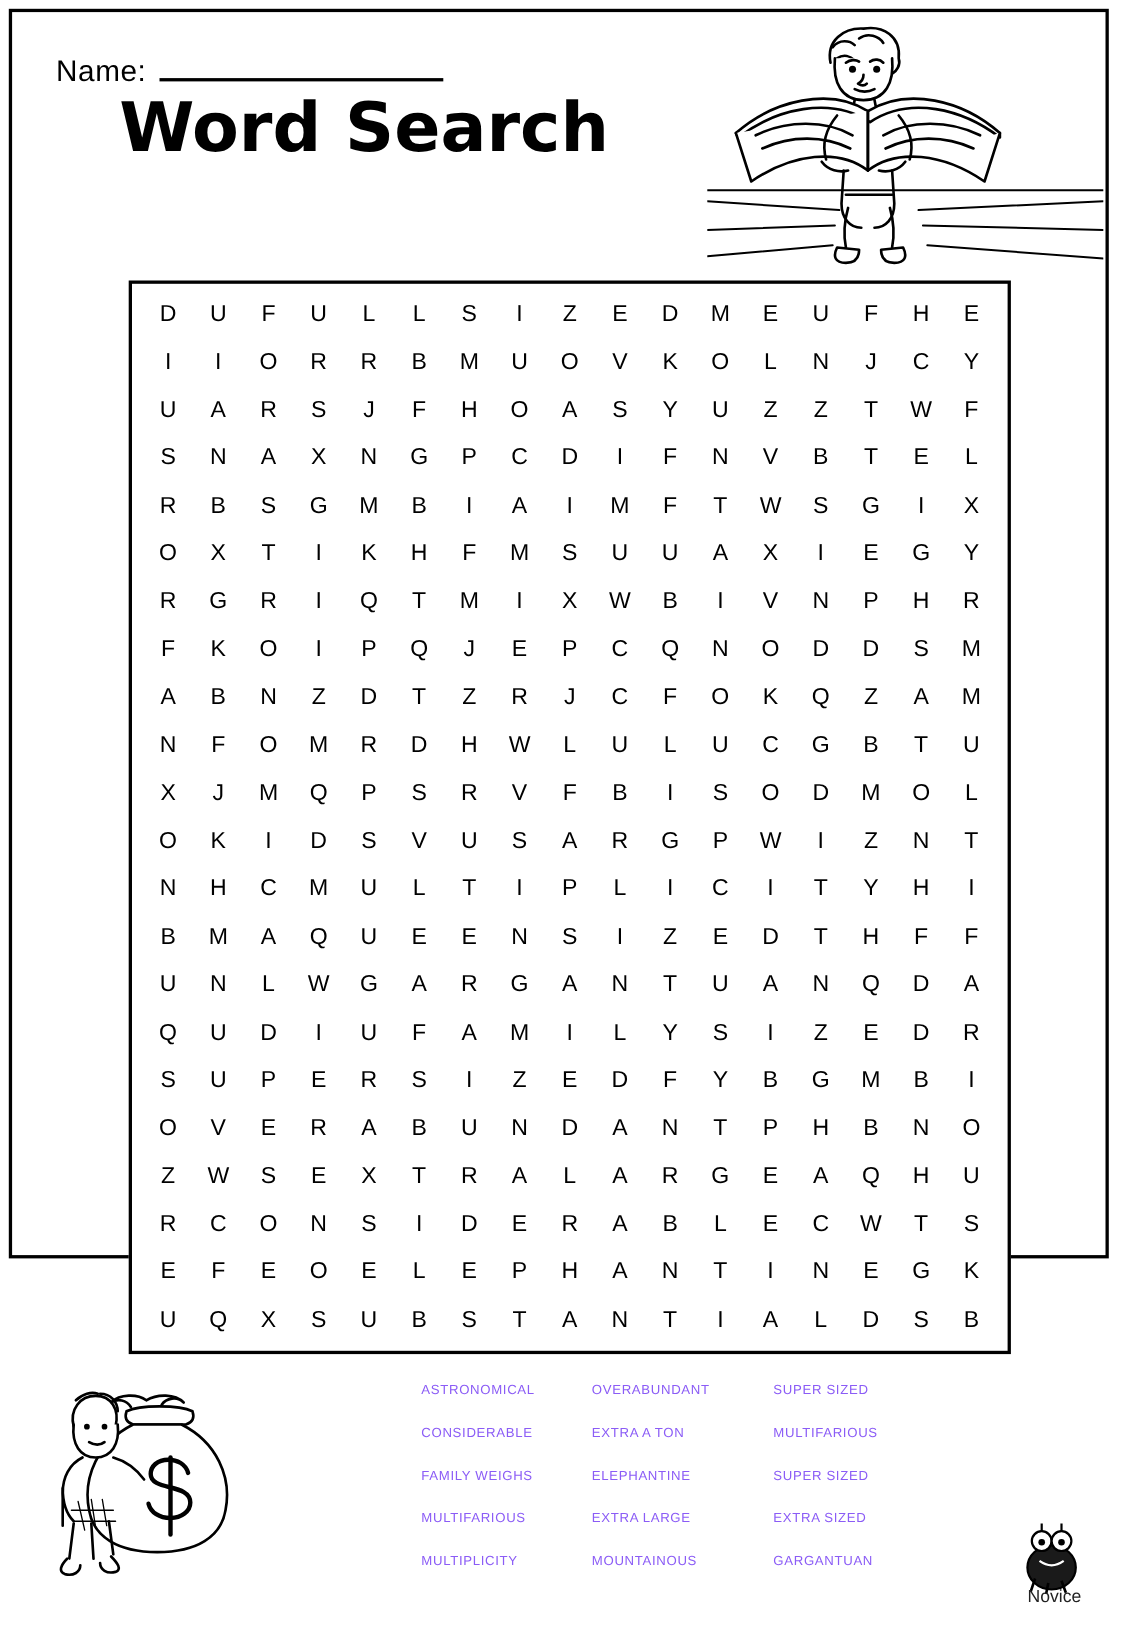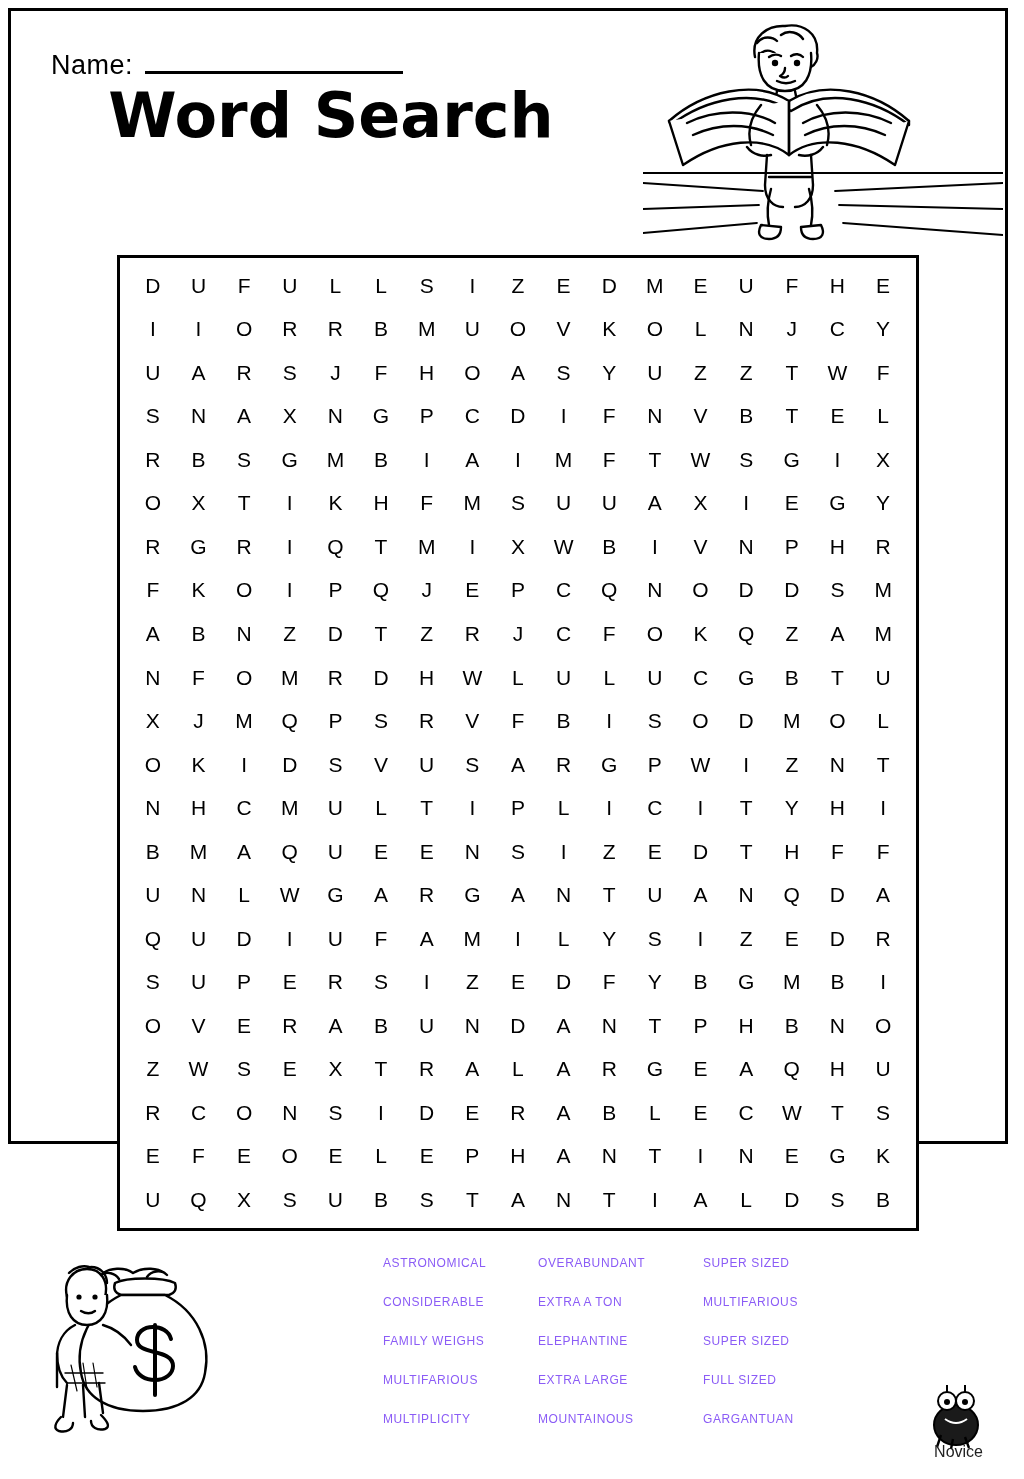--- a/index.html
+++ b/index.html
@@ -661,21 +661,21 @@
     <div class="word">OVERABUNDANT</div>
     <div class="word">SUPER SIZED</div>
     <div class="word">CONSIDERABLE</div>
     <div class="word">EXTRA A TON</div>
     <div class="word">MULTIFARIOUS</div>
     <div class="word">FAMILY WEIGHS</div>
     <div class="word">ELEPHANTINE</div>
     <div class="word">SUPER SIZED</div>
     <div class="word">MULTIFARIOUS</div>
     <div class="word">EXTRA LARGE</div>
-    <div class="word">FULL SIZED</div>
+    <div class="word">EXTRA SIZED</div>
     <div class="word">MULTIPLICITY</div>
     <div class="word">MOUNTAINOUS</div>
     <div class="word">GARGANTUAN</div>
   </div>
 
 
   <svg class="monster-art" viewBox="0 0 78 78">
     <g stroke="#000" stroke-width="2" fill="#fff" stroke-linejoin="round">
       <ellipse cx="39" cy="52" rx="22" ry="20" fill="#1a1a1a"></ellipse>
       <circle cx="30" cy="28" r="9"></circle>

